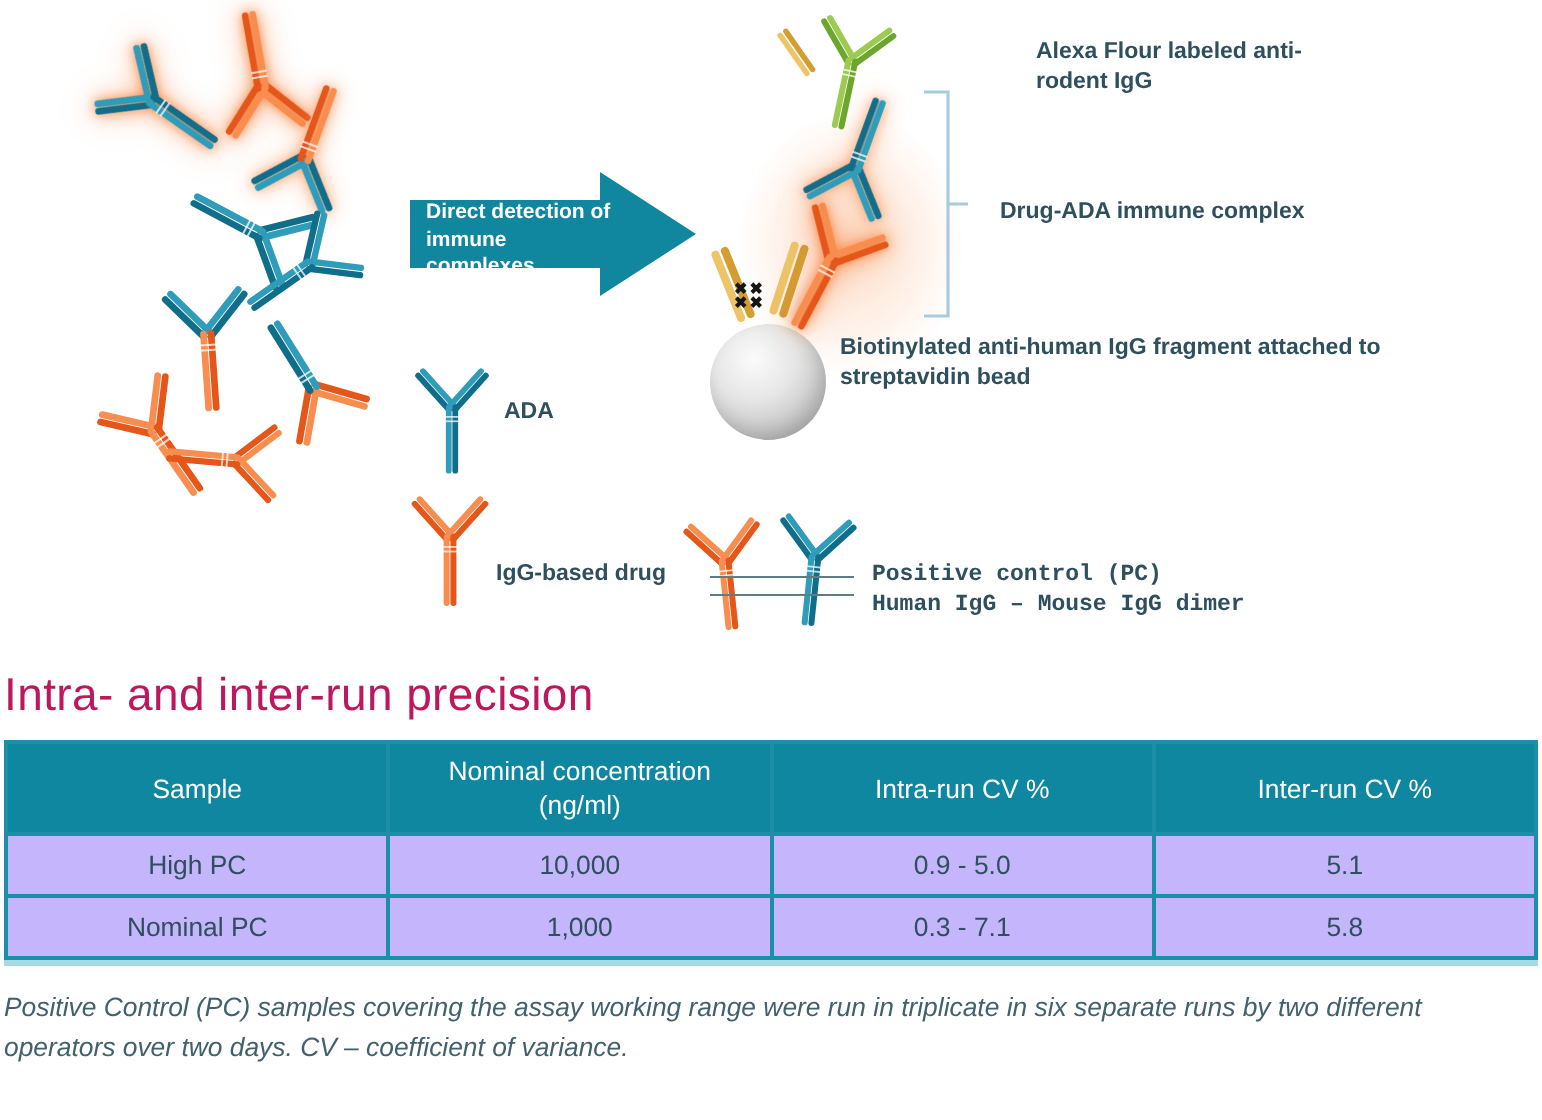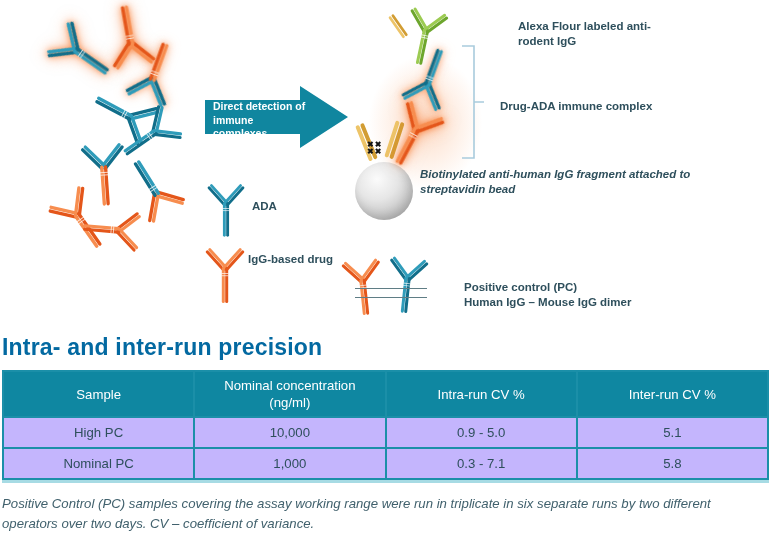--- a/index.html
+++ b/index.html
@@ -13,21 +13,21 @@
   .glow-soft{filter:drop-shadow(0 0 3px rgba(247,122,50,.6)) drop-shadow(0 0 6px rgba(247,122,50,.35));}
   .fig-label{position:absolute;font-size:11.5px;line-height:1.33;font-weight:700;color:#2e4f5c;}
   .haze{position:absolute;background:radial-gradient(ellipse at 50% 50%,rgba(248,140,70,.30),rgba(248,140,70,0) 70%);}
   .bead{position:absolute;border-radius:50%;
         background:radial-gradient(circle at 38% 30%,#fbfbfb 0%,#e6e6e6 38%,#c2c2c2 72%,#9d9d9d 100%);
         box-shadow:inset -3px -4px 8px rgba(0,0,0,.12);}
   .biotin{position:absolute;font-size:8px;line-height:7px;letter-spacing:1px;color:#151515;font-weight:700;}
   .arrow-label{position:absolute;color:#fff;font-size:10.5px;line-height:1.3;font-weight:700;}
   .dimer-lines{position:absolute;height:8px;border-top:1.5px solid #5f7d85;border-bottom:1.5px solid #5f7d85;}
   
-  .section-title{margin:0 16px 9px 2px;font-size:23px;font-weight:700;color:#0369a1;letter-spacing:.2px;}
+  .section-title{margin:0 16px 9px 2px;font-size:23px;font-weight:400;color:#be185d;letter-spacing:.2px;}
   table.precision{border-collapse:collapse;margin:0 2px;width:767px;table-layout:fixed;
                   box-shadow:0 3px 0 #a7dbe4;}
   table.precision th,table.precision td{border:2px solid #1b8fa8;text-align:center;font-size:13.2px;}
   table.precision th{background:#0f87a1;color:#fff;font-weight:400;padding:5px 22px;line-height:1.3;height:34px;}
   table.precision td{color:#2e4f5c;height:27px;padding:1px 4px;background:#c4b5fd;}
   .footnote{margin:14px 2px 0 2px;width:748px;font-style:italic;font-size:13.2px;line-height:1.5;color:#41616d;}
 </style>
 </head>
 <body>
 
@@ -94,21 +94,21 @@
     </svg>
     <div class="arrow-label" style="left:213px;top:100px;width:96px;">Direct detection of immune complexes</div>
 
     <svg class="ab" style="left:202px;top:176px;width:48px;height:64px;--c1:#116e8a;--c2:#2f9cba">
         <use href="#ab-sym"></use>
       </svg>
     <div class="fig-label" style="left:252px;top:199px;">ADA</div>
     <svg class="ab" style="left:200px;top:240px;width:50px;height:66px;--c1:#e4561a;--c2:#f78d4f">
         <use href="#ab-sym"></use>
       </svg>
-    <div class="fig-label" style="left:248px;top:252px;">IgG-based drug</div>
+    <div class="fig-label" style="left:248px;top:280px;">IgG-based drug</div>
 
     <div class="haze" style="left:368px;top:55px;width:115px;height:135px;"></div>
     <div class="bead" style="left:355px;top:162px;width:58px;height:58px;"></div>
     <svg class="ab" style="left:356px;top:119px;width:22px;height:46px;transform:rotate(-22deg);--c1:#d29d33;--c2:#edc468">
         <use href="#fab-sym"></use>
       </svg>
     <svg class="ab" style="left:384px;top:117px;width:22px;height:46px;transform:rotate(18deg);--c1:#d29d33;--c2:#edc468">
         <use href="#fab-sym"></use>
       </svg>
     <div class="biotin" style="left:367px;top:141px;">
@@ -127,30 +127,30 @@
     <svg class="ab" style="left:391px;top:11px;width:15px;height:30px;transform:rotate(-35deg);--c1:#d29d33;--c2:#edc468">
         <use href="#fab-sym"></use>
       </svg>
 
     <svg class="abs" style="left:458px;top:44px;width:30px;height:124px;" viewBox="0 0 30 124">
       <path d="M4,2 h12 v56 h10 m-10,0 v56 h-12" fill="none" stroke="#a9cbdd" stroke-width="1.6"></path>
     </svg>
 
     <div class="fig-label" style="left:494px;top:19px;width:160px;margin-left:24px;">Alexa Flour labeled anti-rodent IgG</div>
     <div class="fig-label" style="left:500px;top:99px;width:220px;">Drug-ADA immune complex</div>
-    <div class="fig-label" style="left:420px;top:167px;width:280px;font-style:italic;">Biotinylated anti-human IgG fragment attached to streptavidin bead</div>
+    <div class="fig-label" style="left:420px;top:167px;width:280px;">Biotinylated anti-human IgG fragment attached to streptavidin bead</div>
 
     <svg class="ab" style="left:338px;top:250px;width:50px;height:70px;transform:rotate(-6deg);--c1:#e4561a;--c2:#f78d4f">
         <use href="#ab-sym"></use>
       </svg>
     <svg class="ab" style="left:382px;top:248px;width:50px;height:70px;transform:rotate(6deg);--c1:#116e8a;--c2:#2f9cba">
         <use href="#ab-sym"></use>
       </svg>
     <div class="dimer-lines" style="left:355px;top:288px;width:72px;"></div>
-    <div class="fig-label" style="left:464px;top:280px;width:230px;">
+    <div class="fig-label" style="left:436px;top:280px;width:230px;font-family:Liberation Mono, monospace;">
       <span>Positive control (PC)</span><br>
       <span>Human IgG – Mouse IgG dimer</span>
     </div>
   </div>
 
   <h1 class="section-title">Intra- and inter-run precision</h1>
 
   <table class="precision">
     <thead>
       <tr>

